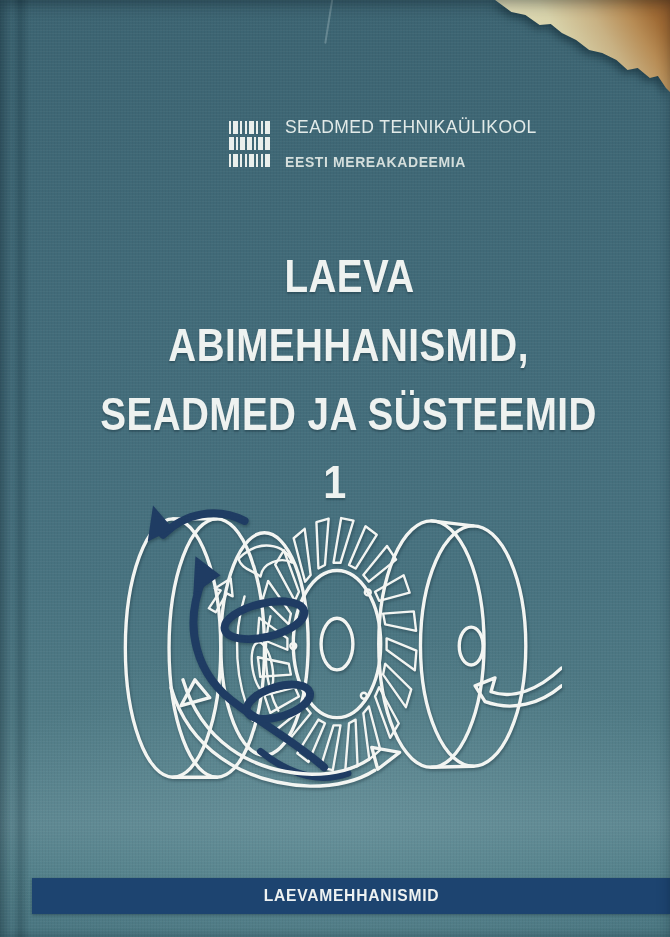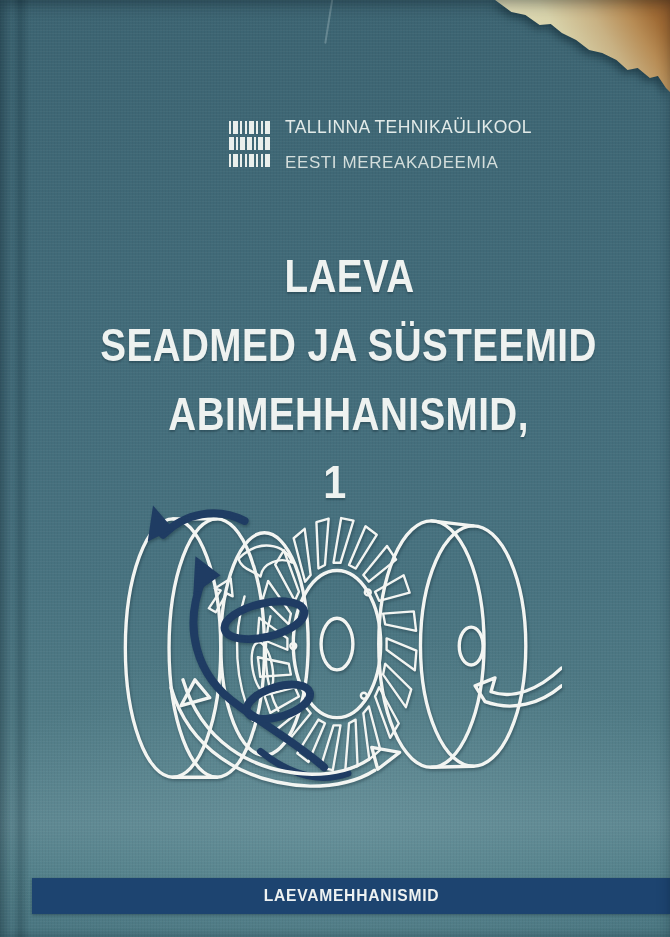--- a/index.html
+++ b/index.html
@@ -57,21 +57,21 @@
       #e9efec 11px 13px, rgba(0,0,0,0) 13px 16px);
   }
   .bar-row.mid{
     background-image:repeating-linear-gradient(90deg,
       #e9efec 0 5px, rgba(0,0,0,0) 5px 7px,
       #e9efec 7px 9px, rgba(0,0,0,0) 9px 11px,
       #e9efec 11px 16px, rgba(0,0,0,0) 16px 18px);
   }
   .logo-text{margin-left:14px;color:#e2eae8;}
   .logo-name{font-size:17.5px;letter-spacing:0.4px;line-height:20px;font-weight:400;}
-  .logo-dept{font-size:17px;letter-spacing:0.6px;line-height:15px;margin-top:18px;color:#d4dedc;}
+  .logo-dept{font-size:14px;letter-spacing:0.6px;line-height:15px;margin-top:18px;color:#d4dedc;font-weight:bold;}
   
   .title-block{
     position:absolute;left:0;top:247px;width:100%;
     text-align:center;color:#eef2f0;font-weight:700;
     text-shadow:0 2px 2px rgba(10,30,40,0.3);
   }
   .title-line{display:block;line-height:58px;margin-left:28px;}
   .title-line span{display:inline-block;font-size:46px;transform:scaleX(0.84);letter-spacing:0.5px;white-space:nowrap;}
   .title-volume{display:block;line-height:56px;}
   .title-volume span{display:inline-block;font-size:46px;transform:scaleX(0.9);}
@@ -105,29 +105,29 @@
   <div class="spine-groove"></div>
   <div class="scratch"></div>
 
   <div class="logo">
     <div class="logo-bars">
       <div class="bar-row"></div>
       <div class="bar-row mid"></div>
       <div class="bar-row"></div>
     </div>
     <div class="logo-text">
-      <div class="logo-name">TALLINNA TEHNIKAÜLIKOOL</div>
+      <div class="logo-name">SEADMED TEHNIKAÜLIKOOL</div>
       <div class="logo-dept">EESTI MEREAKADEEMIA</div>
     </div>
   </div>
 
   <div class="title-block">
     <div class="title-line"><span>LAEVA</span></div>
+    <div class="title-line"><span>ABIMEHHANISMID,</span></div>
     <div class="title-line"><span>SEADMED JA SÜSTEEMID</span></div>
-    <div class="title-line"><span>ABIMEHHANISMID,</span></div>
     <div class="title-volume"><span>1</span></div>
   </div>
 
   <div class="illustration">
     <svg width="450" height="318" viewBox="0 0 450 320" xmlns="http://www.w3.org/2000/svg">
 
       <g>
         <ellipse class="wl" cx="320" cy="148" rx="53" ry="124"></ellipse>
         <ellipse class="wl" cx="362" cy="150" rx="53" ry="121"></ellipse>
         <line class="wl" x1="320" y1="24" x2="362" y2="29"></line>

